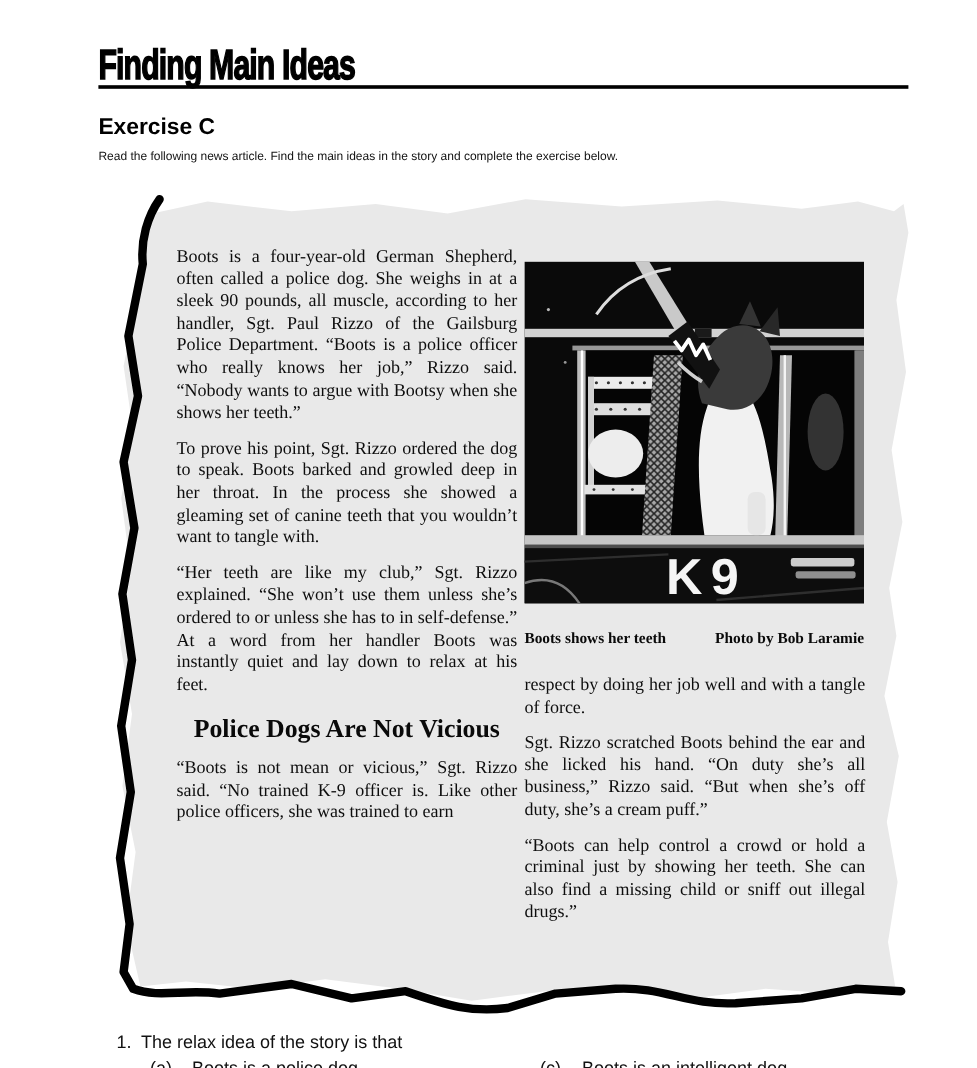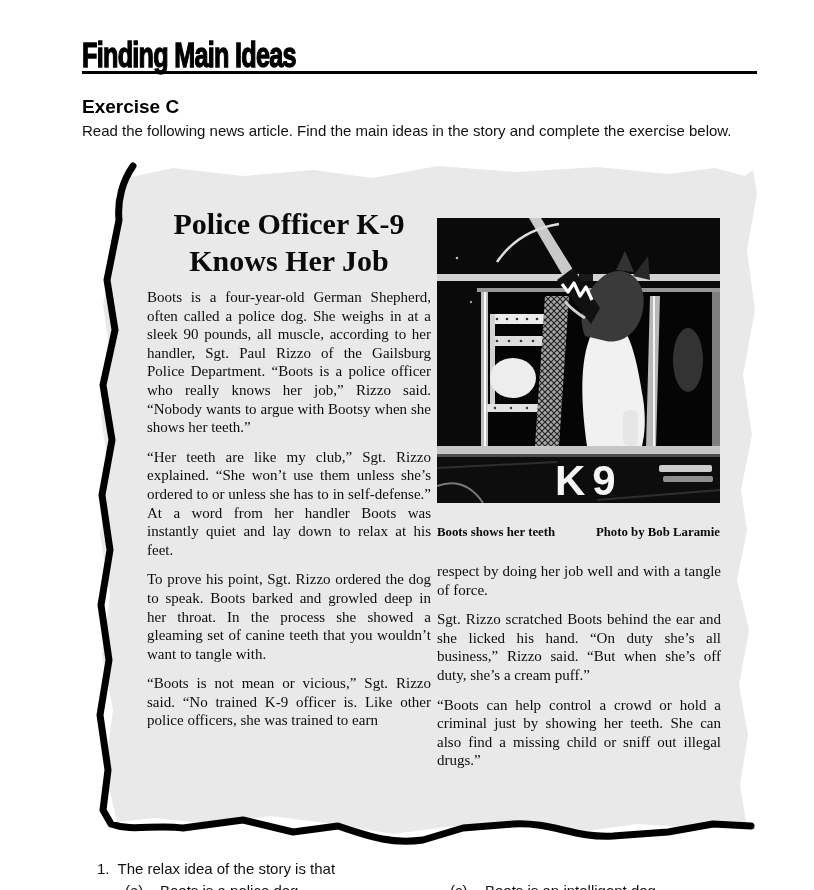--- a/index.html
+++ b/index.html
@@ -30,21 +30,21 @@
   .title-rule {
     position: absolute; left: 0; top: 33px;
     width: 675px; height: 3px; background: #000;
   }
   .exercise-heading {
     position: absolute; left: 0; top: 58px;
     font-size: 19px; font-weight: bold;
   }
   .instructions {
     position: absolute; left: 0; top: 83px;
-    width: 684px; font-size: 15px; line-height: 19px; color: #111;
+    width: 684px; font-size: 10px; line-height: 19px; color: #111;
   }
 
   
   .clipping {
     position: absolute; left: 93px; top: 160px;
     width: 672px; height: 700px;
   }
   .clipping > svg.torn { position: absolute; left: 0; top: 0; }
 
   .col-left  { position: absolute; left: 54px;  top: 45px; width: 284px; }
@@ -107,27 +107,24 @@
     <path fill="#e9e9e9" d="M34,18 L80,8 L150,16 L220,10 L280,18 L345,6 L425,12 L505,7 L575,14 L622,8 L652,16 L660,10
          L664,34 L654,90 L662,150 L650,215 L659,275 L648,330 L654,370 L644,420 L656,470 L646,525 L655,575 L647,625 L653,662
          L600,668 L545,664 L485,672 L425,660 L362,666 L300,674 L240,664 L178,656 L118,664 L62,658 L24,662
          L12,610 L20,550 L9,495 L17,435 L7,375 L16,315 L8,255 L18,200 L10,145 L21,90 L28,45 Z"></path>
     <path fill="none" stroke="#000" stroke-width="7" stroke-linejoin="round" stroke-linecap="round" d="M40,6 C30,20 24,40 26,60 L14,120 L22,170 L10,225 L19,280 L9,335 L17,390 L8,445 L16,500 L7,555 L15,610 L10,650 L18,664
          C40,672 60,664 90,668 L150,660 L200,672 L245,666 C280,678 300,684 330,680 L370,668 L420,664
          C460,662 480,678 520,676 L575,672 L620,664 L658,666"></path>
   </svg>
 
   <div class="col-left">
-    <h3 class="headline">
-      <span>Police Officer K-9</span><br>
-      <span>Knows Her Job</span>
-    </h3>
     <p class="clip-par">Boots is a four-year-old German Shepherd, often called a police dog.  She weighs in at a sleek 90 pounds, all muscle, according to her handler, Sgt. Paul Rizzo of the Gailsburg Police Department.  “Boots is a police officer who really knows her job,” Rizzo said.  “Nobody wants to argue with Bootsy when she shows her teeth.”</p>
+    <p class="clip-par">To prove his point, Sgt. Rizzo ordered the dog to speak.  Boots barked and growled deep in her throat.  In the process she showed a gleaming set of canine teeth that you wouldn’t want to tangle with.</p>
     <p class="clip-par">“Her teeth are like my club,” Sgt. Rizzo explained.  “She won’t use them unless she’s ordered to or unless she has to in self-defense.”  At a word from her handler Boots was instantly quiet and lay down to relax at his feet.</p>
-    <p class="clip-par">To prove his point, Sgt. Rizzo ordered the dog to speak.  Boots barked and growled deep in her throat.  In the process she showed a gleaming set of canine teeth that you wouldn’t want to tangle with.</p>
+    <h4 class="subheading">Police Dogs Are Not Vicious</h4>
     <p class="clip-par">“Boots is not mean or vicious,” Sgt. Rizzo said.  “No trained K-9 officer is.  Like other police officers, she was trained to earn</p>
   </div>
 
   <div class="col-right">
 
     <svg class="photo-frame" viewBox="0 0 283 285">
       <defs>
         <pattern id="mesh" width="6" height="6" patternUnits="userSpaceOnUse">
           <rect width="6" height="6" fill="#a8a8a8"></rect>
           <path d="M0,0 L6,6 M6,0 L0,6" stroke="#222" stroke-width="1.2"></path>

